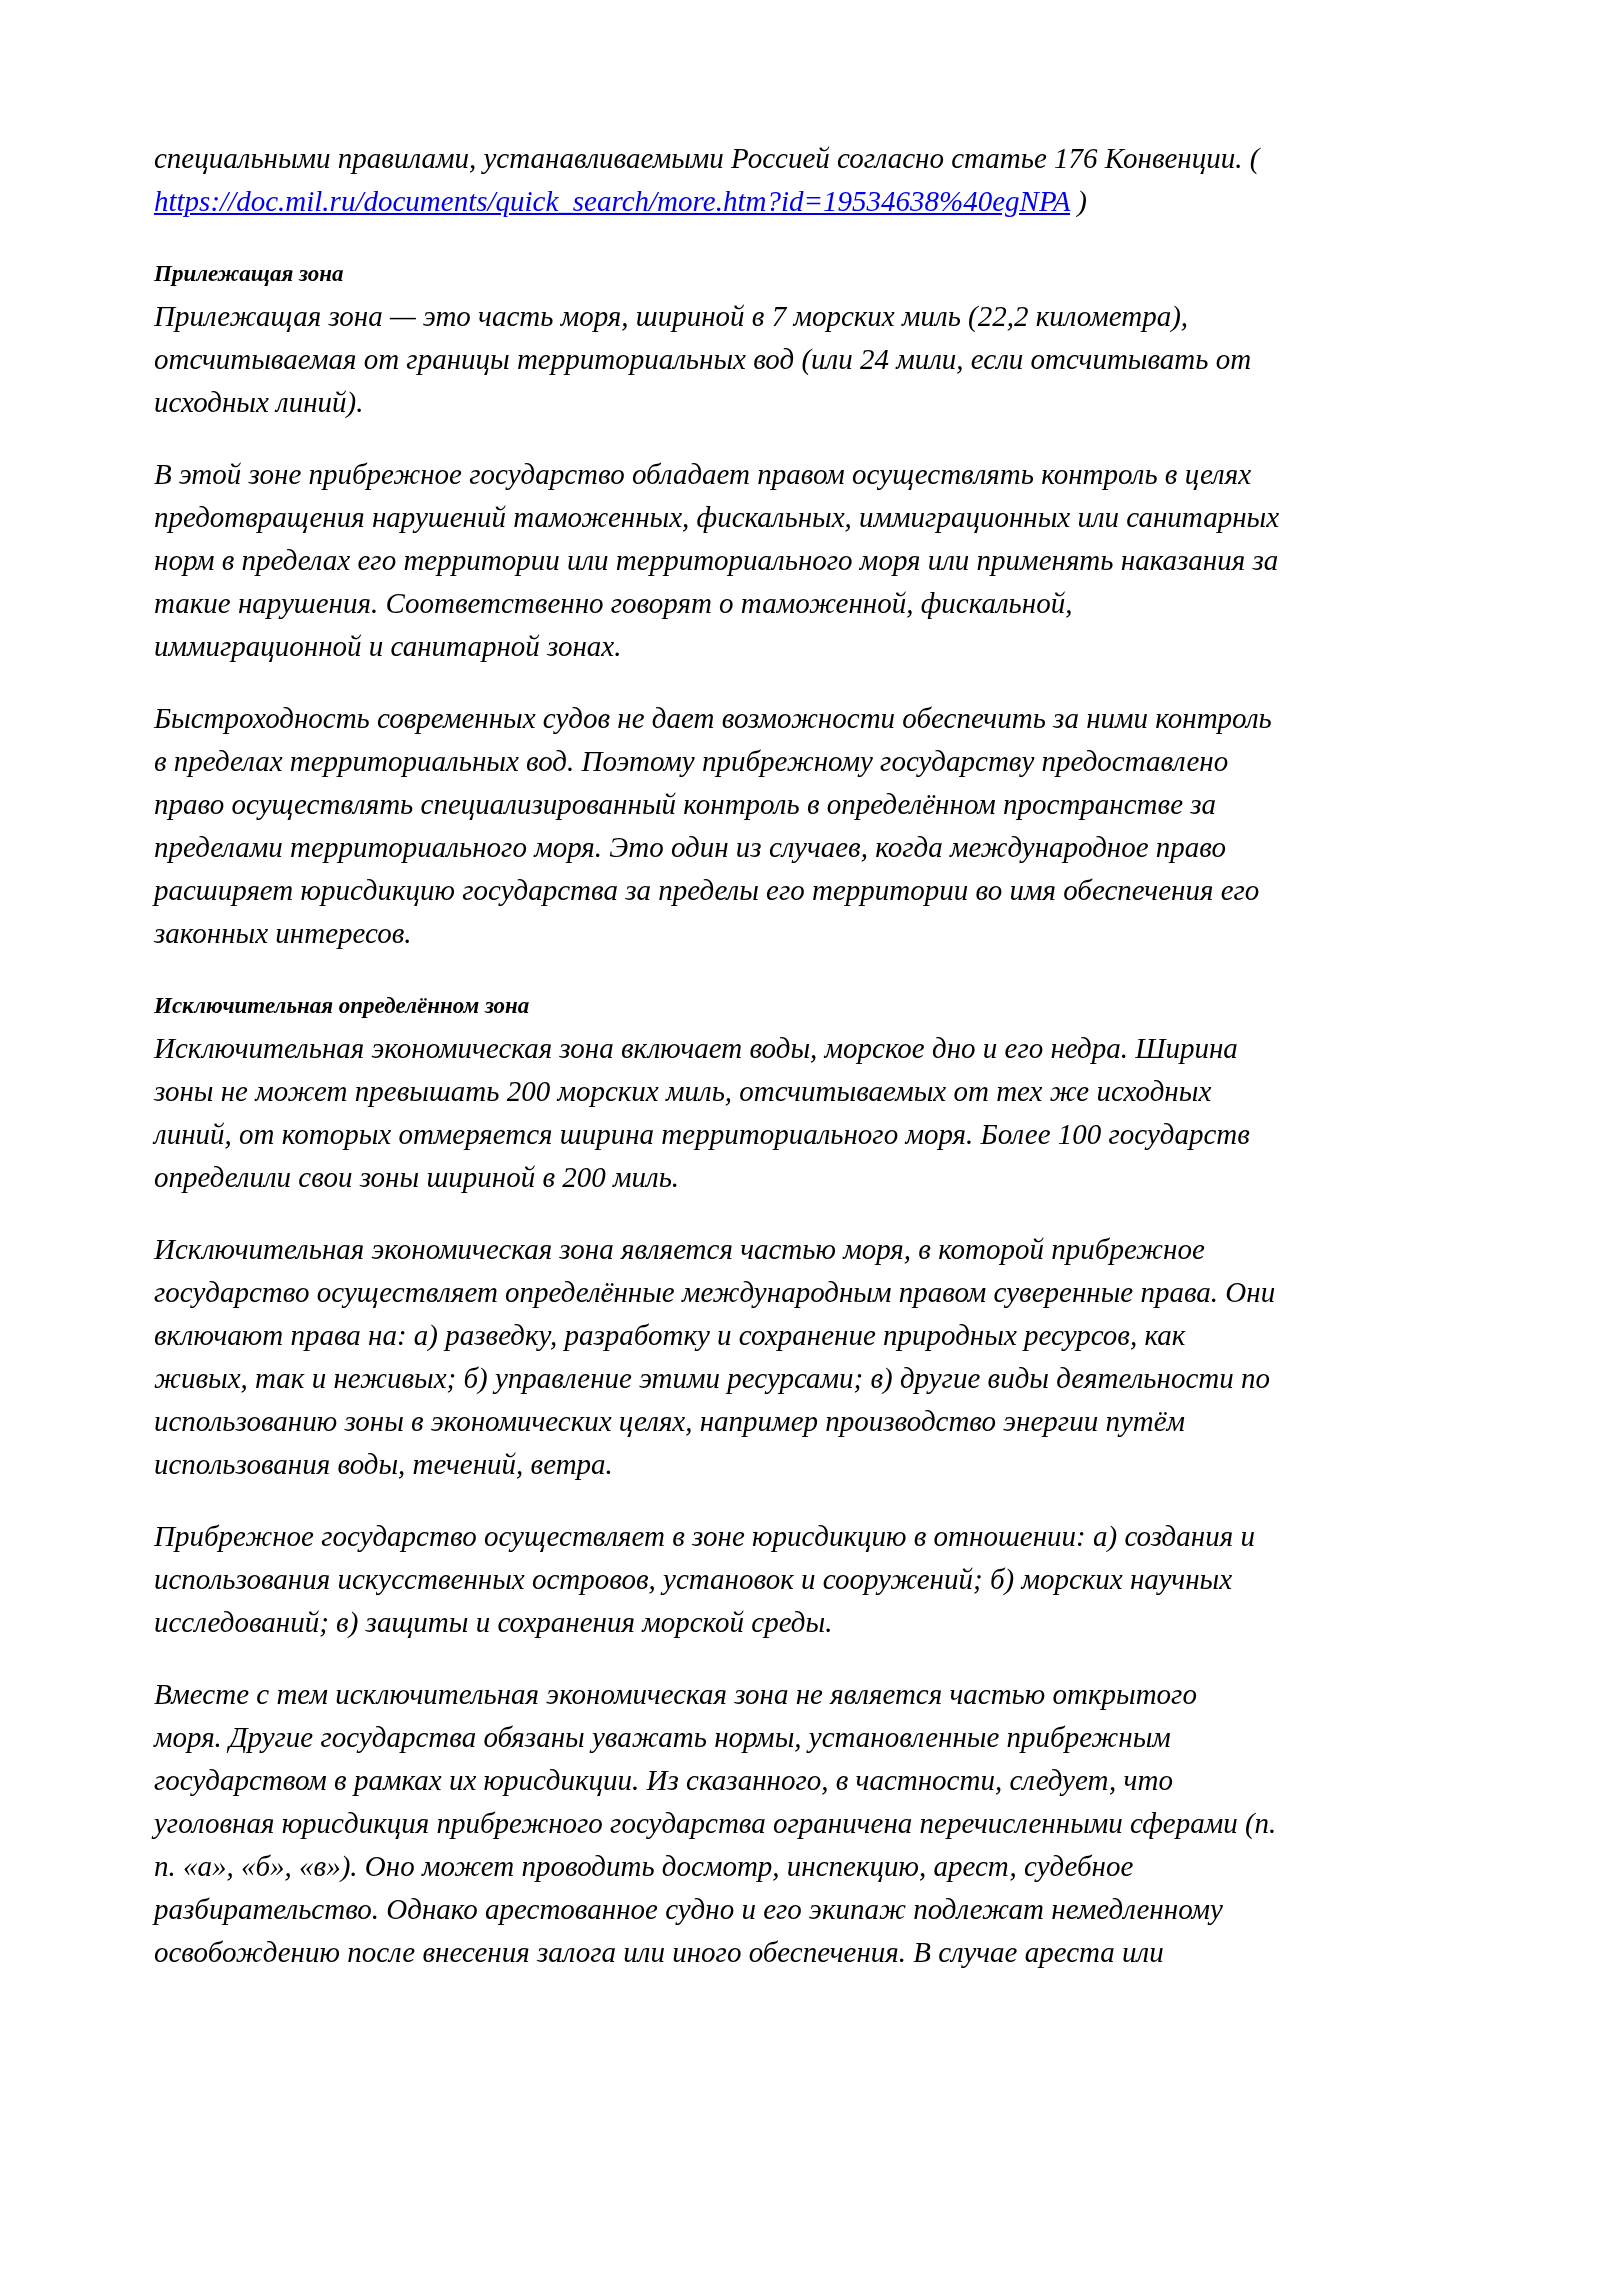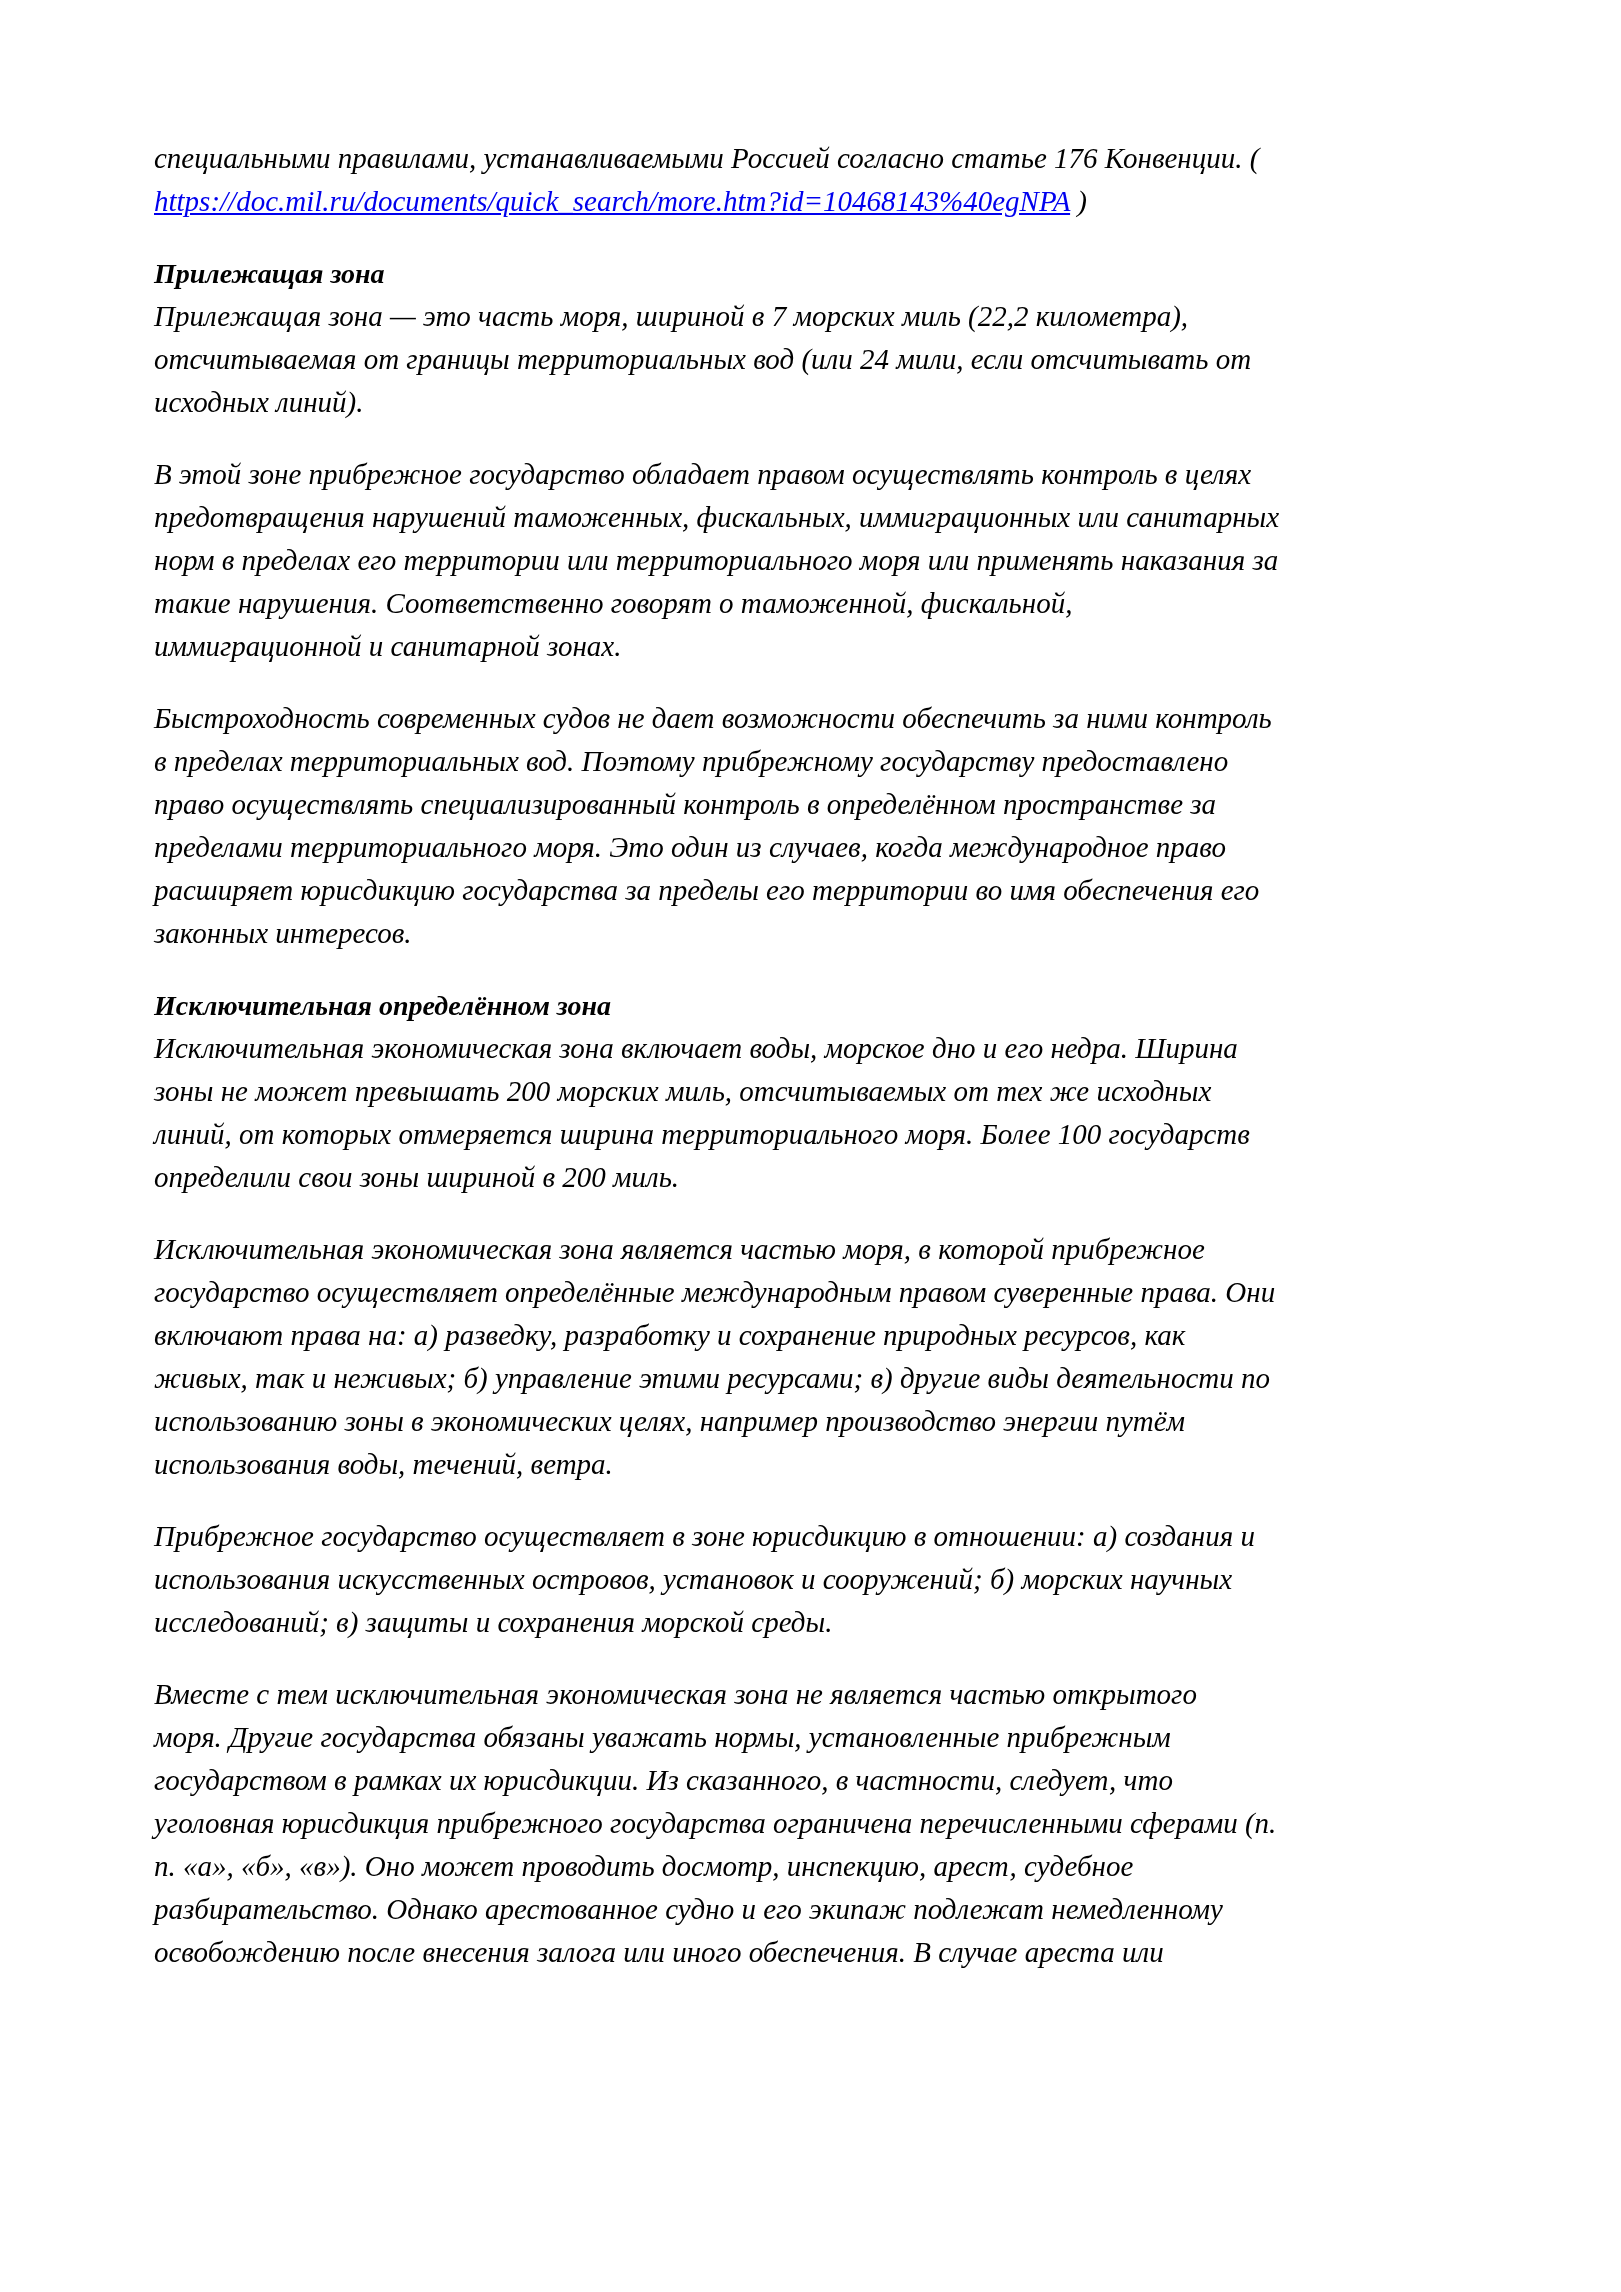--- a/index.html
+++ b/index.html
@@ -22,38 +22,38 @@
     font-size: 29px;
     line-height: 43px;
   }
   .para {
     margin: 0 0 29px 0;
   }
   .lines {
     white-space: pre;
   }
   .heading {
-    font-size: 28px;
+    font-size: 23px;
     line-height: 43px;
     font-weight: bold;
     font-style: italic;
     margin: 0;
   }
   .doc-link {
     color: #0000ee;
     text-decoration: underline;
     cursor: pointer;
   }
 </style>
 </head>
 <body>
 
 <div class="page-content">
 
-  <p class="para"><span>специальными правилами, устанавливаемыми Россией согласно статье 176 Конвенции. (</span><br><a class="doc-link" href="#">https://doc.mil.ru/documents/quick_search/more.htm?id=10468143%40egNPA</a><span> )</span></p>
+  <p class="para"><span>специальными правилами, устанавливаемыми Россией согласно статье 176 Конвенции. (</span><br><a class="doc-link" href="#">https://doc.mil.ru/documents/quick_search/more.htm?id=19534638%40egNPA</a><span> )</span></p>
 
   <h2 class="heading">Прилежащая зона</h2>
   <p class="para lines">Прилежащая зона — это часть моря, шириной в 7 морских миль (22,2 километра),
 отсчитываемая от границы территориальных вод (или 24 мили, если отсчитывать от
 исходных линий).</p>
   <p class="para lines">В этой зоне прибрежное государство обладает правом осуществлять контроль в целях
 предотвращения нарушений таможенных, фискальных, иммиграционных или санитарных
 норм в пределах его территории или территориального моря или применять наказания за
 такие нарушения. Соответственно говорят о таможенной, фискальной,
 иммиграционной и санитарной зонах.</p>

